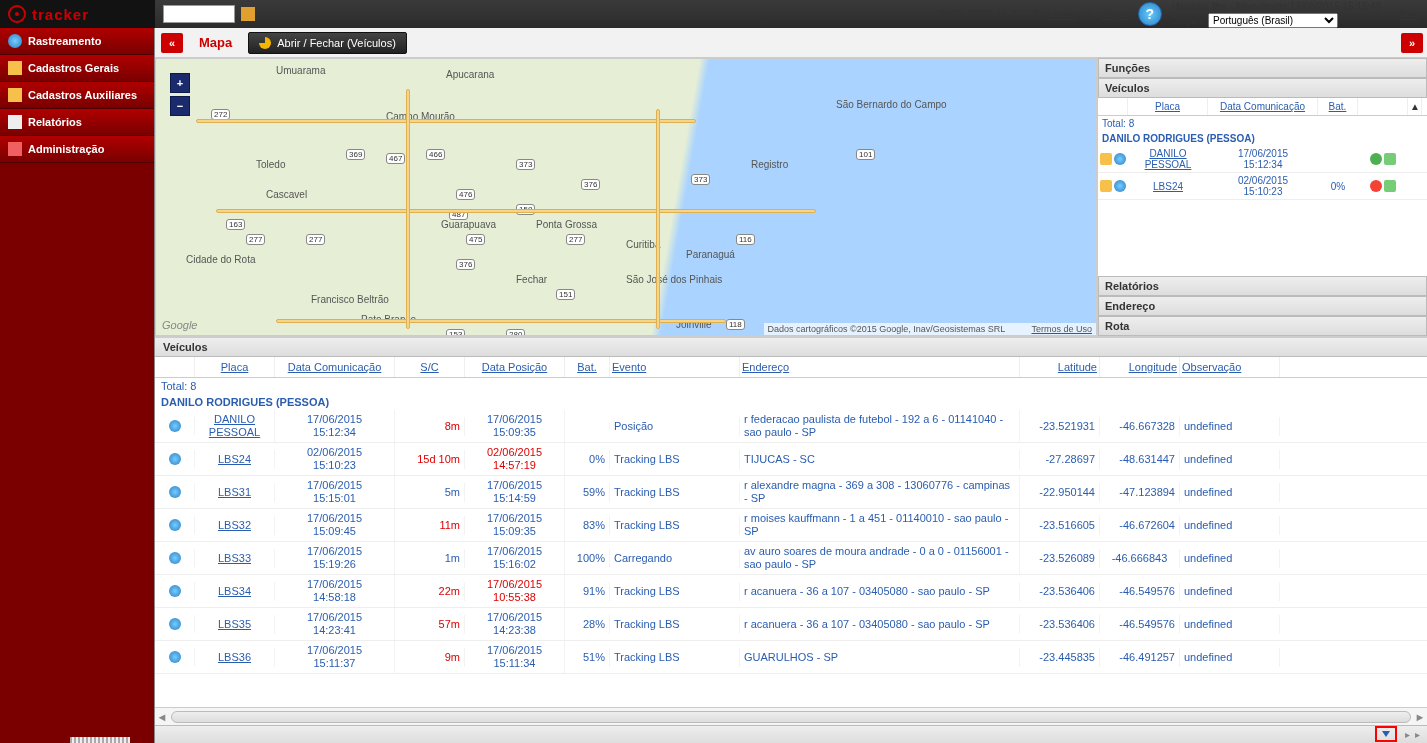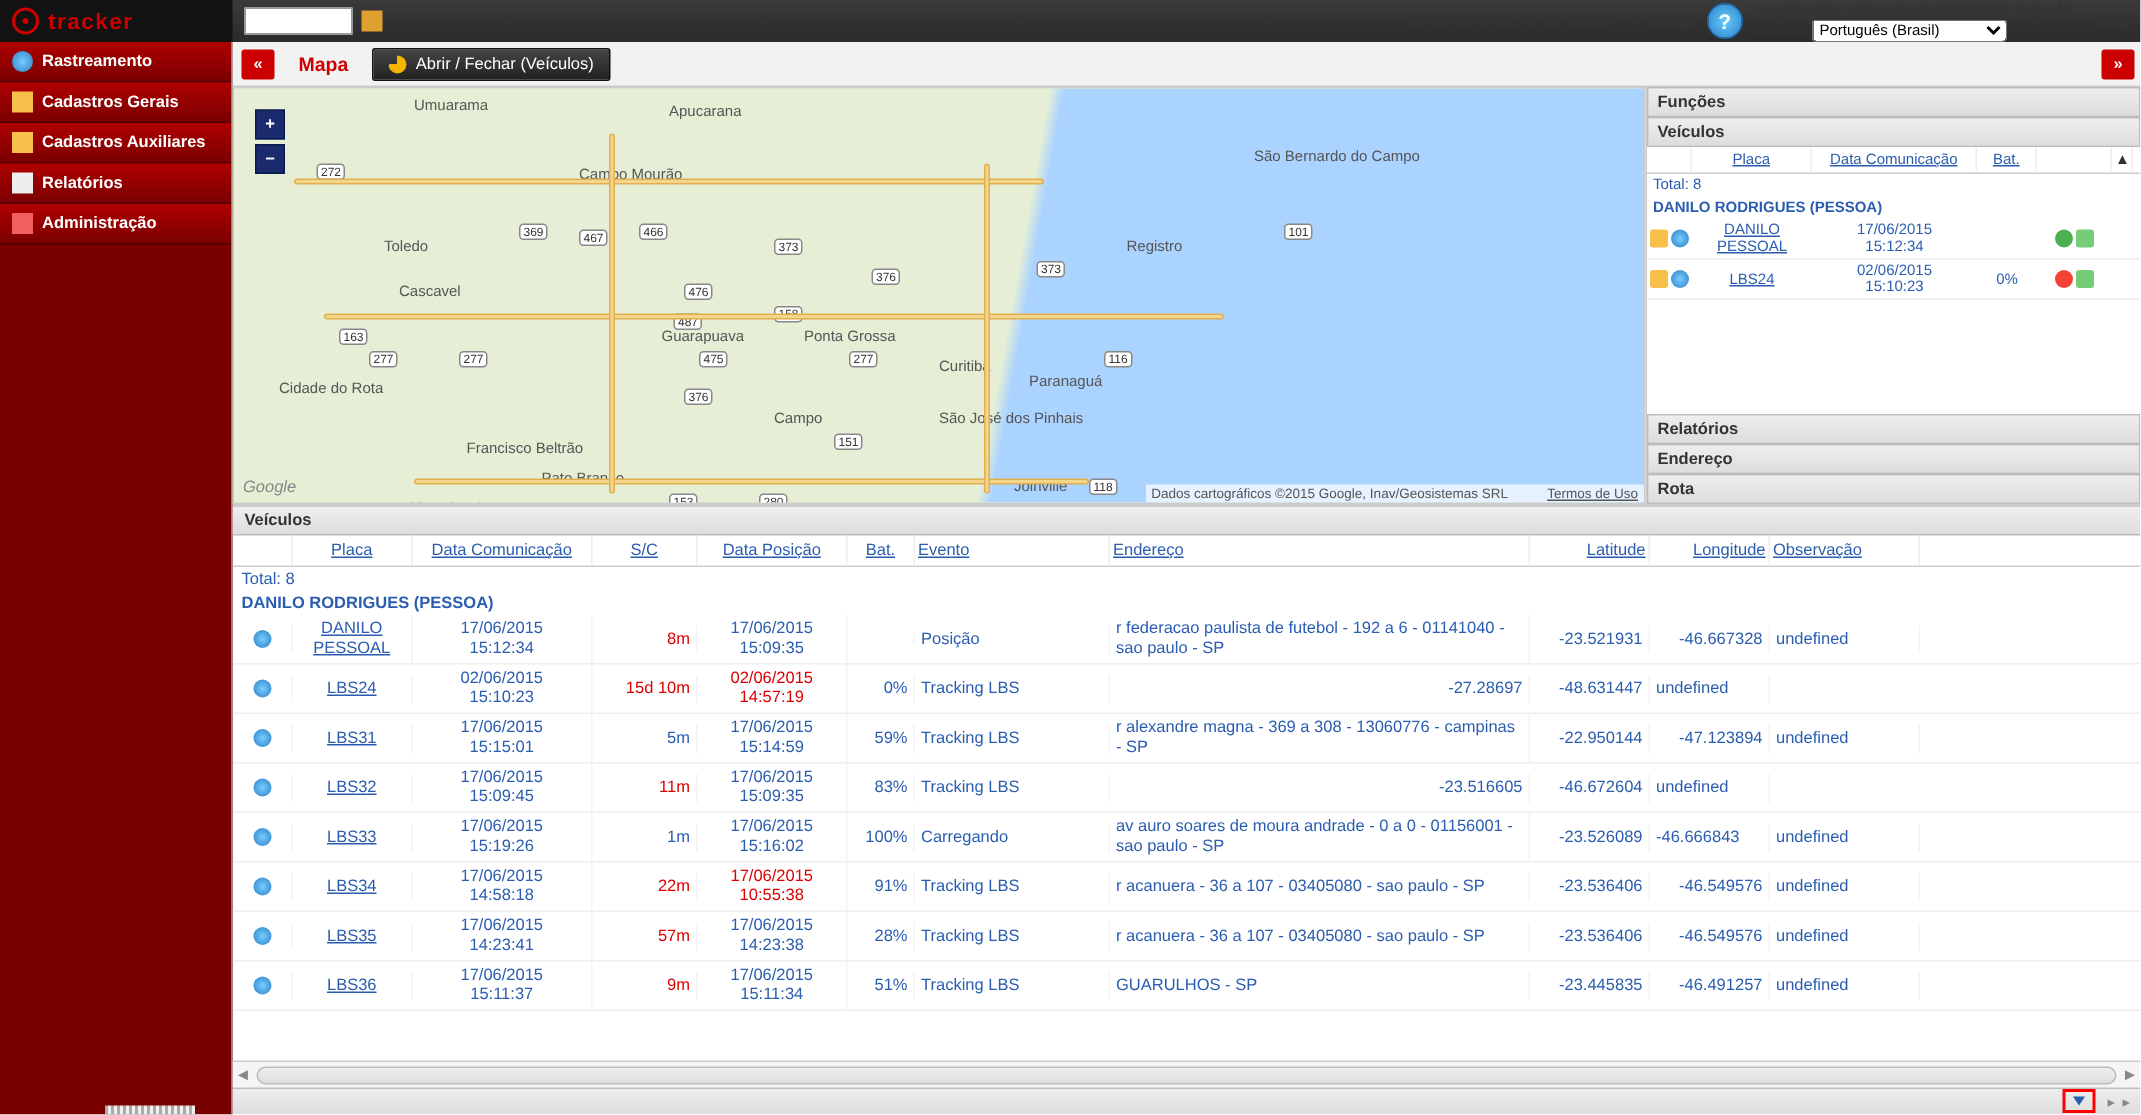--- a/index.html
+++ b/index.html
@@ -192,21 +192,21 @@
             <div class="city" style="left: 470px; top: 180px;">Curitiba</div>
             <div class="city" style="left: 530px; top: 190px;">Paranaguá</div>
             <div class="city" style="left: 470px; top: 215px;">São José dos Pinhais</div>
             <div class="city" style="left: 520px; top: 260px;">Joinville</div>
             <div class="city" style="left: 155px; top: 235px;">Francisco Beltrão</div>
             <div class="city" style="left: 205px; top: 255px;">Pato Branco</div>
             <div class="city" style="left: 30px; top: 195px;">Cidade do Rota</div>
             <div class="city" style="left: 115px; top: 275px;">São Miguel</div>
             <div class="city" style="left: 595px; top: 100px;">Registro</div>
             <div class="city" style="left: 680px; top: 40px;">São Bernardo do Campo</div>
-            <div class="city" style="left: 360px; top: 215px;">Campo</div>
+            <div class="city" style="left: 360px; top: 215px;">Fechar</div>
             <div class="shield" style="left: 55px; top: 50px;">272</div>
             <div class="shield" style="left: 190px; top: 90px;">369</div>
             <div class="shield" style="left: 270px; top: 90px;">466</div>
             <div class="shield" style="left: 360px; top: 100px;">373</div>
             <div class="shield" style="left: 230px; top: 94px;">467</div>
             <div class="shield" style="left: 260px; top: 150px; margin-left: 33px;">487</div>
             <div class="shield" style="left: 300px; top: 200px;">376</div>
             <div class="shield" style="left: 300px; top: 130px;">476</div>
             <div class="shield" style="left: 360px; top: 145px;">158</div>
             <div class="shield" style="left: 350px; top: 270px;">280</div>
@@ -322,20 +322,21 @@
           <div class="bp-row">
     <div class="globe">
               <span class="mini-icon mi-globe"></span>
             </div>
     <div class="placa">LBS24</div>
     <div>02/06/2015<br>15:10:23</div>
     <div class="sc-red" style="text-align:right">15d 10m</div>
     <div class="dp-red">02/06/2015<br>14:57:19</div>
     <div style="text-align:right">0%</div>
     <div class="ev">Tracking LBS</div>
+    <div class="addr">TIJUCAS - SC</div>
     <div style="text-align:right">-27.28697</div>
     <div style="text-align:right">-48.631447</div>
     <div class="obs">undefined</div>
           </div>
           <div class="bp-row">
     <div class="globe">
               <span class="mini-icon mi-globe"></span>
             </div>
     <div class="placa">LBS31</div>
     <div>17/06/2015<br>15:15:01</div>
@@ -351,37 +352,38 @@
           <div class="bp-row">
     <div class="globe">
               <span class="mini-icon mi-globe"></span>
             </div>
     <div class="placa">LBS32</div>
     <div>17/06/2015<br>15:09:45</div>
     <div class="sc-red" style="text-align:right">11m</div>
     <div class="">17/06/2015<br>15:09:35</div>
     <div style="text-align:right">83%</div>
     <div class="ev">Tracking LBS</div>
+    <div class="addr">r moises kauffmann - 1 a 451 - 01140010 - sao paulo - SP</div>
     <div style="text-align:right">-23.516605</div>
     <div style="text-align:right">-46.672604</div>
     <div class="obs">undefined</div>
           </div>
           <div class="bp-row">
     <div class="globe">
               <span class="mini-icon mi-globe"></span>
             </div>
     <div class="placa">LBS33</div>
     <div>17/06/2015<br>15:19:26</div>
     <div class="" style="text-align:right">1m</div>
     <div class="">17/06/2015<br>15:16:02</div>
     <div style="text-align:right">100%</div>
     <div class="ev">Carregando</div>
     <div class="addr">av auro soares de moura andrade - 0 a 0 - 01156001 - sao paulo - SP</div>
     <div style="text-align:right">-23.526089</div>
-    <div style="text-align:left">-46.666843</div>
+    <div style="text-align:center">-46.666843</div>
     <div class="obs">undefined</div>
           </div>
           <div class="bp-row">
     <div class="globe">
               <span class="mini-icon mi-globe"></span>
             </div>
     <div class="placa">LBS34</div>
     <div>17/06/2015<br>14:58:18</div>
     <div class="sc-red" style="text-align:right">22m</div>
     <div class="dp-red">17/06/2015<br>10:55:38</div>

